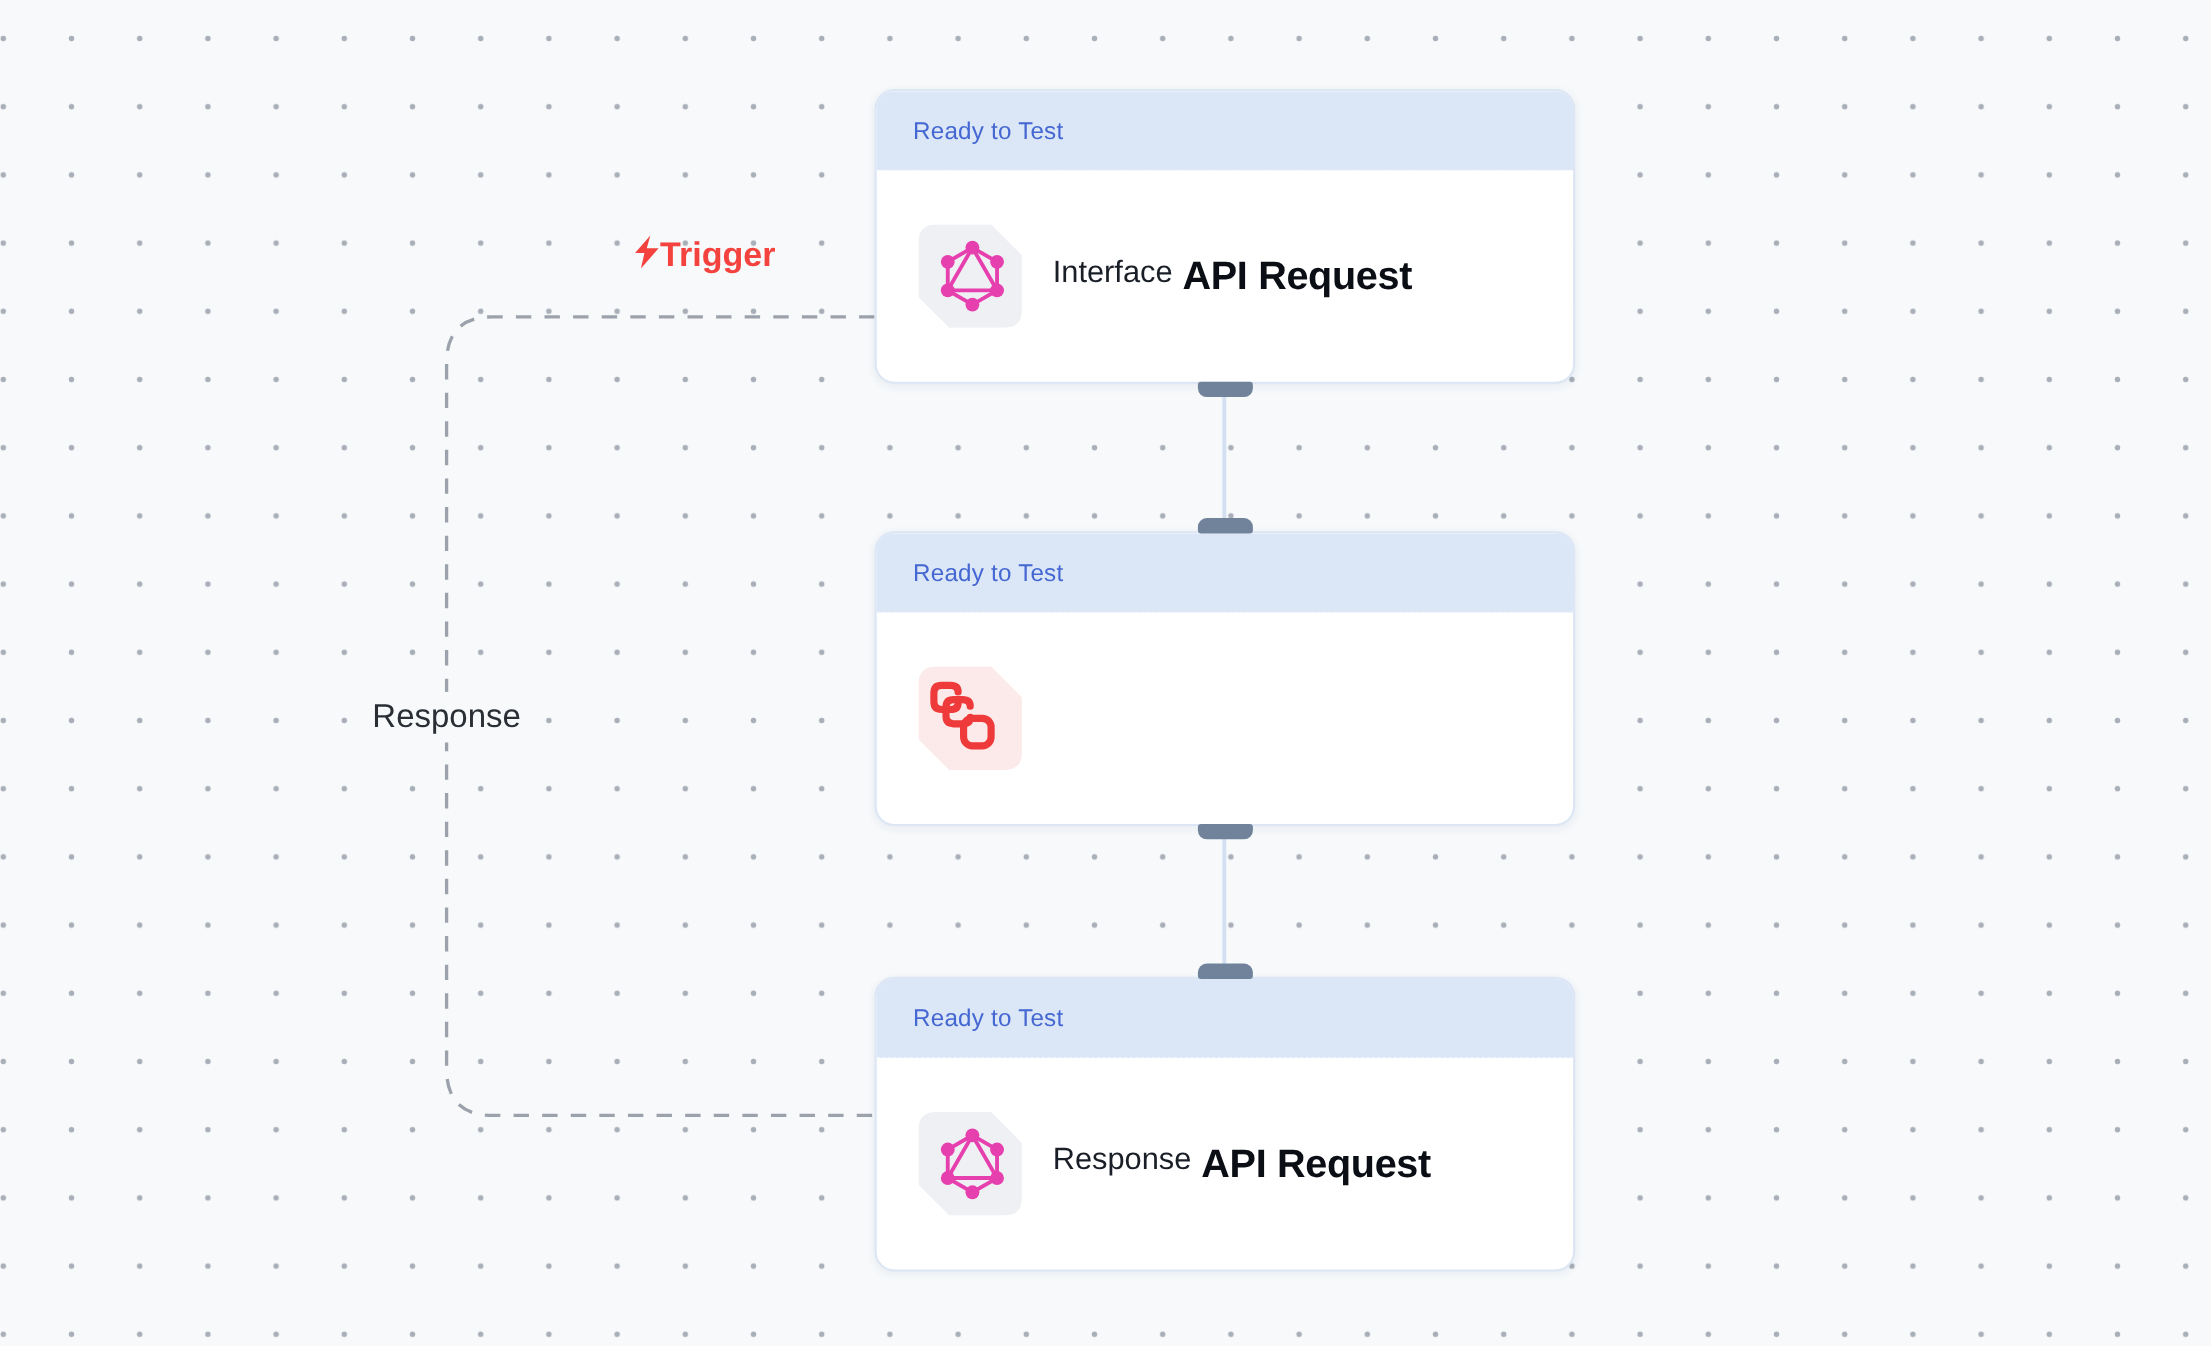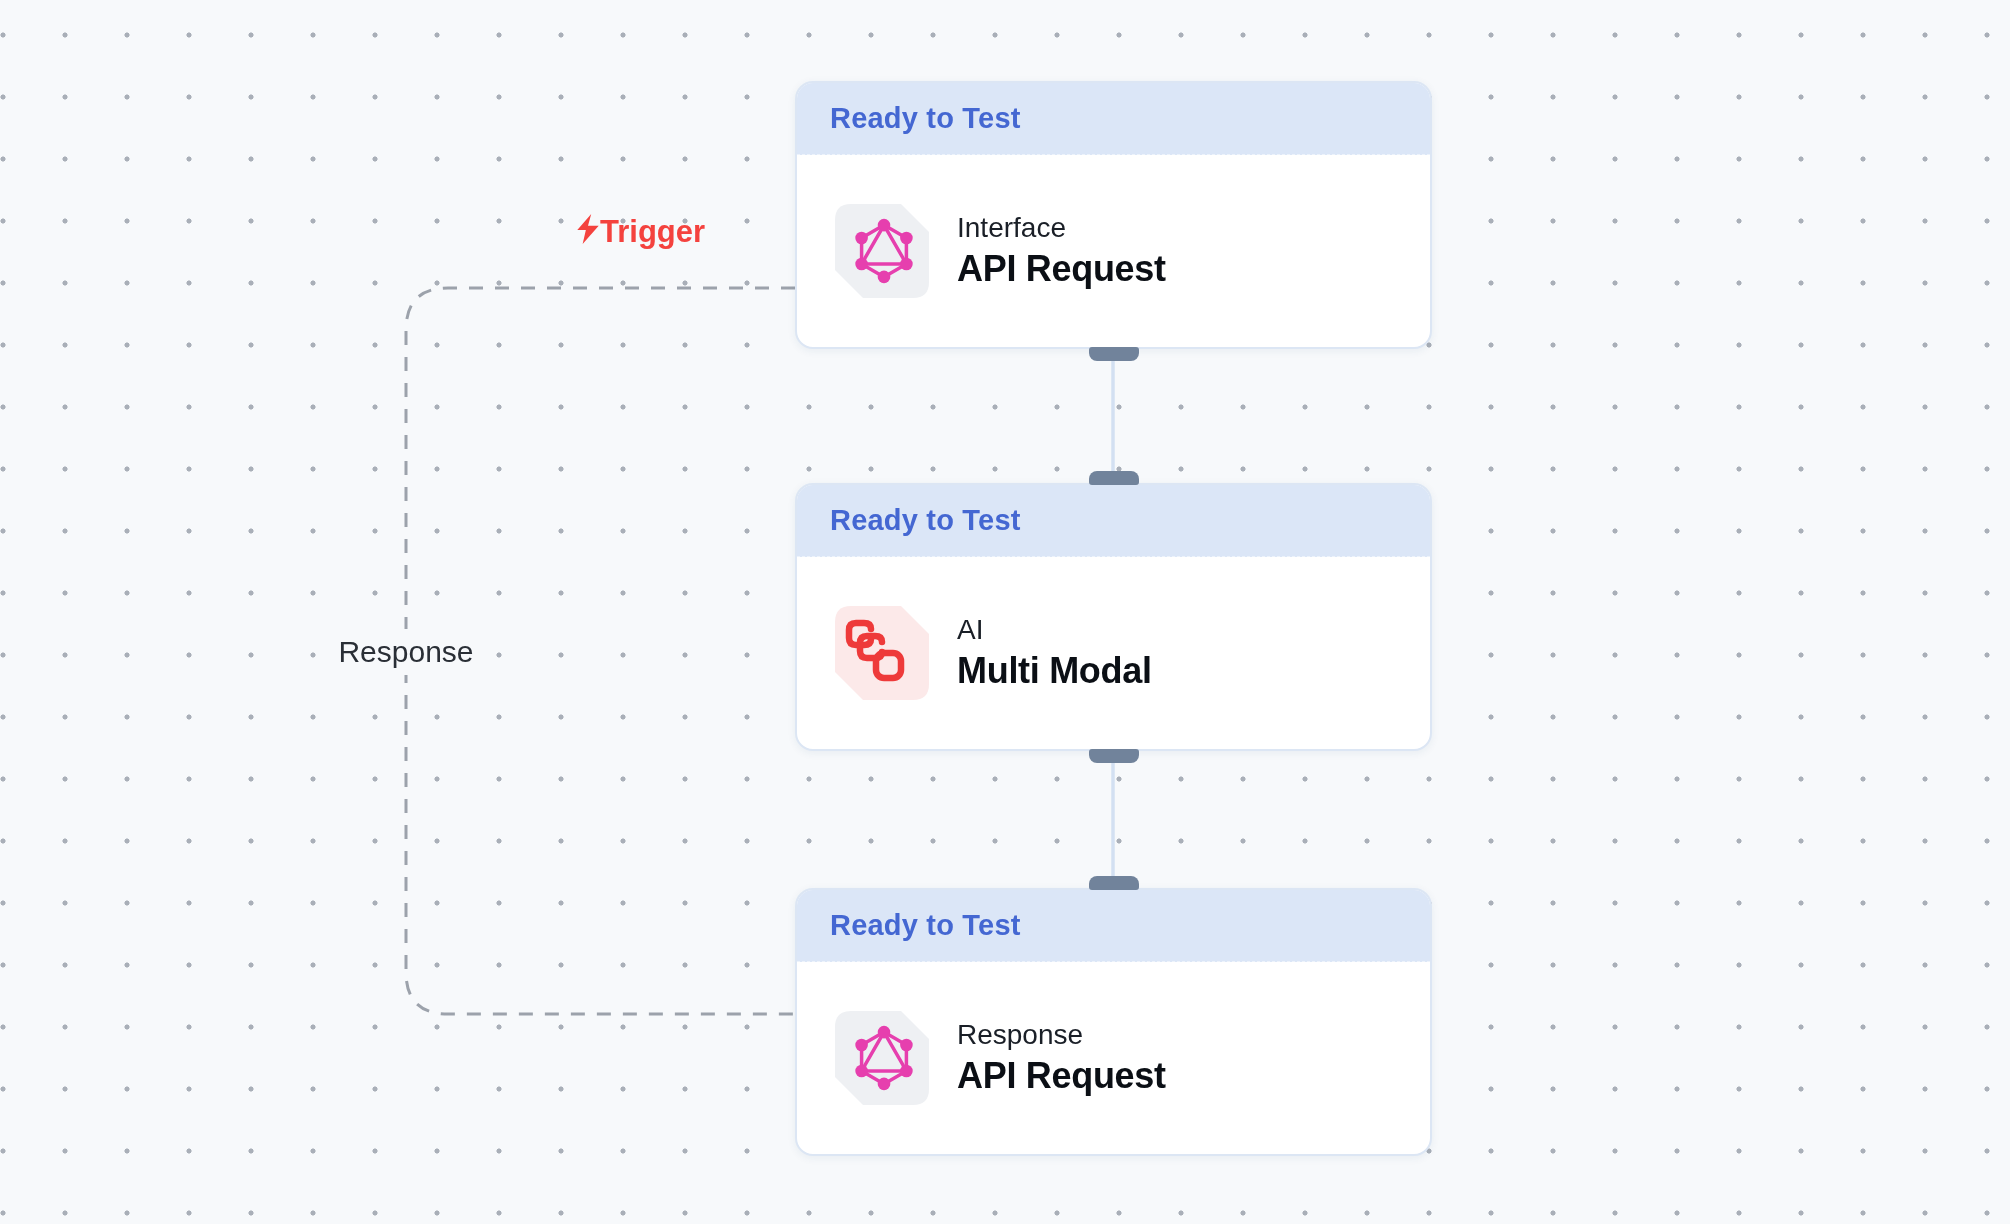--- a/index.html
+++ b/index.html
@@ -33,33 +33,33 @@
   .node-header{
     height:72px;
     background:#DBE6F7;
     border-radius:16px 16px 0 0;
     display:flex;align-items:center;
     padding:0 33px;
     border-bottom:1px dashed #EDF3FB;
     box-sizing:border-box;
   }
   .status-text{
-    color:#4467D2;font-size:29px;font-weight:700;letter-spacing:0.2px;
+    color:#4467D2;font-size:22px;font-weight:400;letter-spacing:0.2px;
   }
 
   .node-body{
     height:191px;
     display:flex;align-items:center;
     padding:0 38px;gap:28px;
     box-sizing:border-box;
   }
 
   .tile{width:94px;height:94px;flex:0 0 auto;}
 
-  .node-text{display:flex;flex-direction:column;gap:9px;}
+  .node-text{display:flex;flex-direction:row;gap:9px;}
   .node-category{font-size:28px;color:#1A1F27;line-height:1;}
   .node-title{font-size:36px;font-weight:700;color:#0B0F15;line-height:1;letter-spacing:-0.3px;}
 
   .handle{
     position:absolute;left:50%;transform:translateX(-50%);
     width:50px;height:14px;background:#71839B;
   }
   .handle-bottom{bottom:-14px;border-radius:3px 3px 8px 8px;}
   .handle-top{top:-14px;border-radius:8px 8px 3px 3px;}
 
@@ -134,24 +134,20 @@
     </div>
     <div class="node-body">
       <svg class="tile" viewBox="0 0 94 94">
         <path d="M 0 16 Q 0 0 16 0 L 66 0 L 94 28 L 94 78 Q 94 94 78 94 L 28 94 L 0 66 Z" fill="#FCE9E9"></path>
         <g fill="none" stroke="#EE3A3A" stroke-width="6.5" stroke-linecap="round">
           <path transform="translate(14,17)" d="M 22 6 Q 22 0 15 0 L 7 0 Q 0 0 0 7 L 0 15 Q 0 22 7 22 L 15 22 Q 22 22 22 16"></path>
           <path transform="translate(25,30)" d="M 22 6 Q 22 0 15 0 L 7 0 Q 0 0 0 7 L 0 15 Q 0 22 7 22 L 15 22 Q 22 22 22 16"></path>
           <rect x="41" y="47" width="25" height="25" rx="8"></rect>
         </g>
       </svg>
-      <div class="node-text">
-        <span class="node-category">AI</span>
-        <span class="node-title">Multi Modal</span>
-      </div>
     </div>
     <div class="handle handle-top"></div>
     <div class="handle handle-bottom"></div>
   </div>
 
   <div class="node node-3">
     <div class="node-header">
       <span class="status-text">Ready to Test</span>
     </div>
     <div class="node-body">

